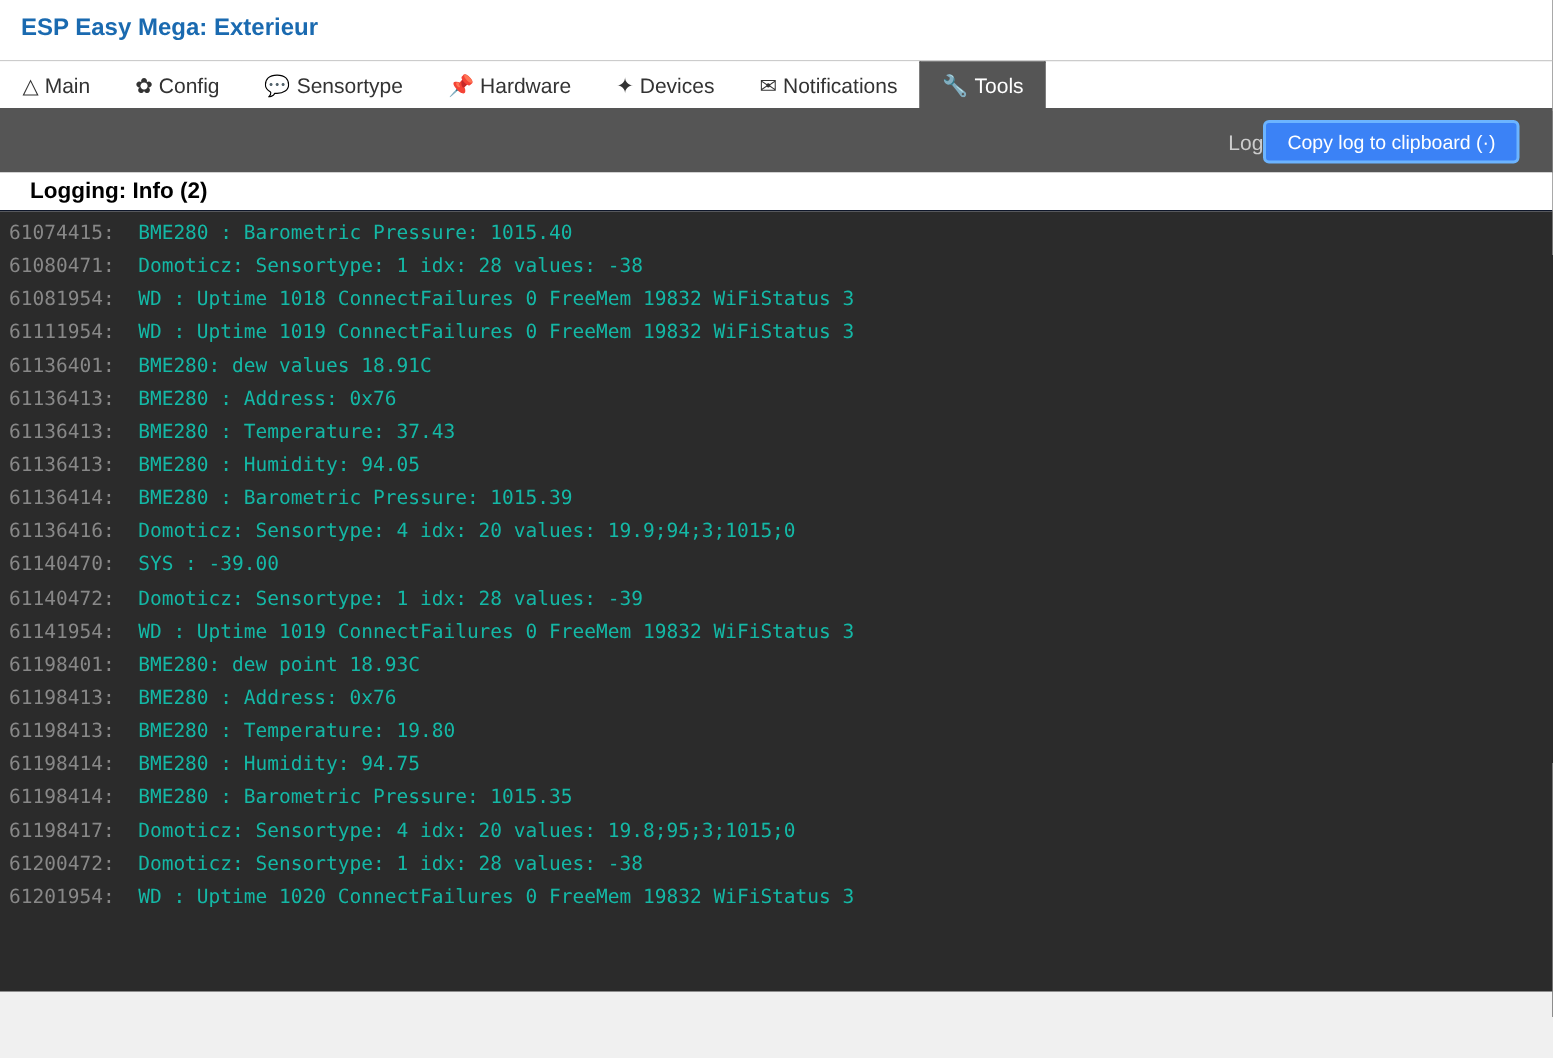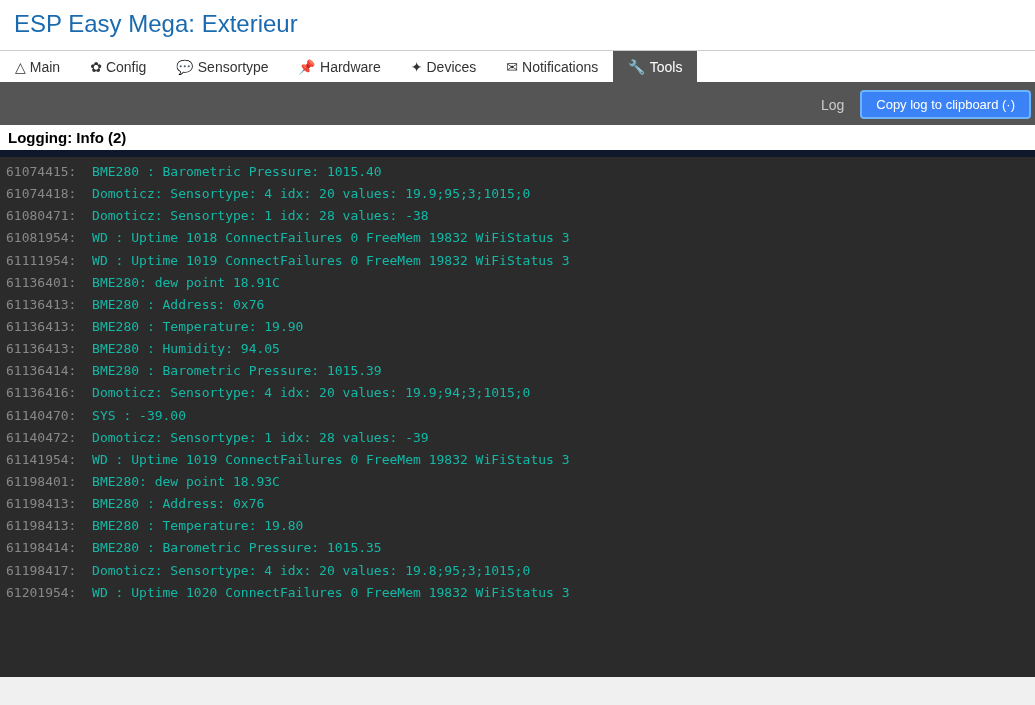--- a/index.html
+++ b/index.html
@@ -5,22 +5,22 @@
     * { margin: 0; padding: 0; box-sizing: border-box; }
     body { font-family: Arial, sans-serif; background: #f0f0f0; width: 1035px; min-height: 705px; }
 
     
     .header {
       background: #ffffff;
       padding: 10px 14px 6px 14px;
       border-bottom: 1px solid #ccc;
     }
     .header-title {
-      font-size: 24px;
-      font-weight: normal;
+      font-size: 16px;
+      font-weight: bold;
       color: #1a6ab0;
       margin-bottom: 6px;
     }
 
     
     .nav {
       display: flex;
       align-items: flex-end;
       gap: 0;
       background: #ffffff;
@@ -45,46 +45,46 @@
       color: #fff;
       border-color: #555;
     }
 
     
     .toolbar {
       background: #555;
       display: flex;
       align-items: center;
       justify-content: flex-end;
-      padding: 6px 4px;
-      gap: 16px;
+      padding: 6px 22px;
+      gap: 0;
     }
     .toolbar-label {
       color: #ccc;
       font-size: 14px;
     }
     .btn-clipboard {
       background: #3b82f6;
       color: #fff;
       border: none;
       padding: 5px 14px;
       border-radius: 4px;
       font-size: 13px;
       cursor: pointer;
       border: 2px solid #6cb4ff;
     }
 
     
     .log-heading {
       background: #ffffff;
-      padding: 4px 8px;
+      padding: 4px 20px;
       font-size: 15px;
       font-weight: bold;
       color: #000;
-      border-bottom: 7px solid #0f172a;
+      border-bottom: 1px solid #0f172a;
     }
 
     
     .log-content {
       background: #2b2b2b;
       color: #a0c8f0;
       font-family: monospace;
       font-size: 13px;
       padding: 4px 6px;
       min-height: 520px;
@@ -142,33 +142,34 @@
 
 <div class="toolbar">
   <span class="toolbar-label">Log</span>
   <button class="btn-clipboard">Copy log to clipboard (·)</button>
 </div>
 
 <div class="log-heading">Logging: Info (2)</div>
 
 <div class="log-content" id="log-container">
 <div class="log-line"><span class="log-timestamp">61074415:</span><span class="log-text">  BME280 : Barometric Pressure: 1015.40</span></div>
-    <div class="log-line"><span class="log-timestamp">61074418:</span><span class="log-text">  Domoticz: Sensortype: 4 idx: 20 values: 19.9;95;3;1015;0</span></div>
     <div class="log-line"><span class="log-timestamp">61080471:</span><span class="log-text">  Domoticz: Sensortype: 1 idx: 28 values: -38</span></div>
     <div class="log-line"><span class="log-timestamp">61081954:</span><span class="log-text">  WD : Uptime 1018 ConnectFailures 0 FreeMem 19832 WiFiStatus 3</span></div>
     <div class="log-line"><span class="log-timestamp">61111954:</span><span class="log-text">  WD : Uptime 1019 ConnectFailures 0 FreeMem 19832 WiFiStatus 3</span></div>
-    <div class="log-line"><span class="log-timestamp">61136401:</span><span class="log-text">  BME280: dew point 18.91C</span></div>
+    <div class="log-line"><span class="log-timestamp">61136401:</span><span class="log-text">  BME280: dew values 18.91C</span></div>
     <div class="log-line"><span class="log-timestamp">61136413:</span><span class="log-text">  BME280 : Address: 0x76</span></div>
-    <div class="log-line"><span class="log-timestamp">61136413:</span><span class="log-text">  BME280 : Temperature: 19.90</span></div>
+    <div class="log-line"><span class="log-timestamp">61136413:</span><span class="log-text">  BME280 : Temperature: 37.43</span></div>
     <div class="log-line"><span class="log-timestamp">61136413:</span><span class="log-text">  BME280 : Humidity: 94.05</span></div>
     <div class="log-line"><span class="log-timestamp">61136414:</span><span class="log-text">  BME280 : Barometric Pressure: 1015.39</span></div>
     <div class="log-line"><span class="log-timestamp">61136416:</span><span class="log-text">  Domoticz: Sensortype: 4 idx: 20 values: 19.9;94;3;1015;0</span></div>
     <div class="log-line"><span class="log-timestamp">61140470:</span><span class="log-text">  SYS : -39.00</span></div>
     <div class="log-line"><span class="log-timestamp">61140472:</span><span class="log-text">  Domoticz: Sensortype: 1 idx: 28 values: -39</span></div>
     <div class="log-line"><span class="log-timestamp">61141954:</span><span class="log-text">  WD : Uptime 1019 ConnectFailures 0 FreeMem 19832 WiFiStatus 3</span></div>
     <div class="log-line"><span class="log-timestamp">61198401:</span><span class="log-text">  BME280: dew point 18.93C</span></div>
     <div class="log-line"><span class="log-timestamp">61198413:</span><span class="log-text">  BME280 : Address: 0x76</span></div>
     <div class="log-line"><span class="log-timestamp">61198413:</span><span class="log-text">  BME280 : Temperature: 19.80</span></div>
+    <div class="log-line"><span class="log-timestamp">61198414:</span><span class="log-text">  BME280 : Humidity: 94.75</span></div>
     <div class="log-line"><span class="log-timestamp">61198414:</span><span class="log-text">  BME280 : Barometric Pressure: 1015.35</span></div>
     <div class="log-line"><span class="log-timestamp">61198417:</span><span class="log-text">  Domoticz: Sensortype: 4 idx: 20 values: 19.8;95;3;1015;0</span></div>
+    <div class="log-line"><span class="log-timestamp">61200472:</span><span class="log-text">  Domoticz: Sensortype: 1 idx: 28 values: -38</span></div>
     <div class="log-line"><span class="log-timestamp">61201954:</span><span class="log-text">  WD : Uptime 1020 ConnectFailures 0 FreeMem 19832 WiFiStatus 3</span></div>
     <div class="log-line"></div>
   </div>
 
 </body></html>

